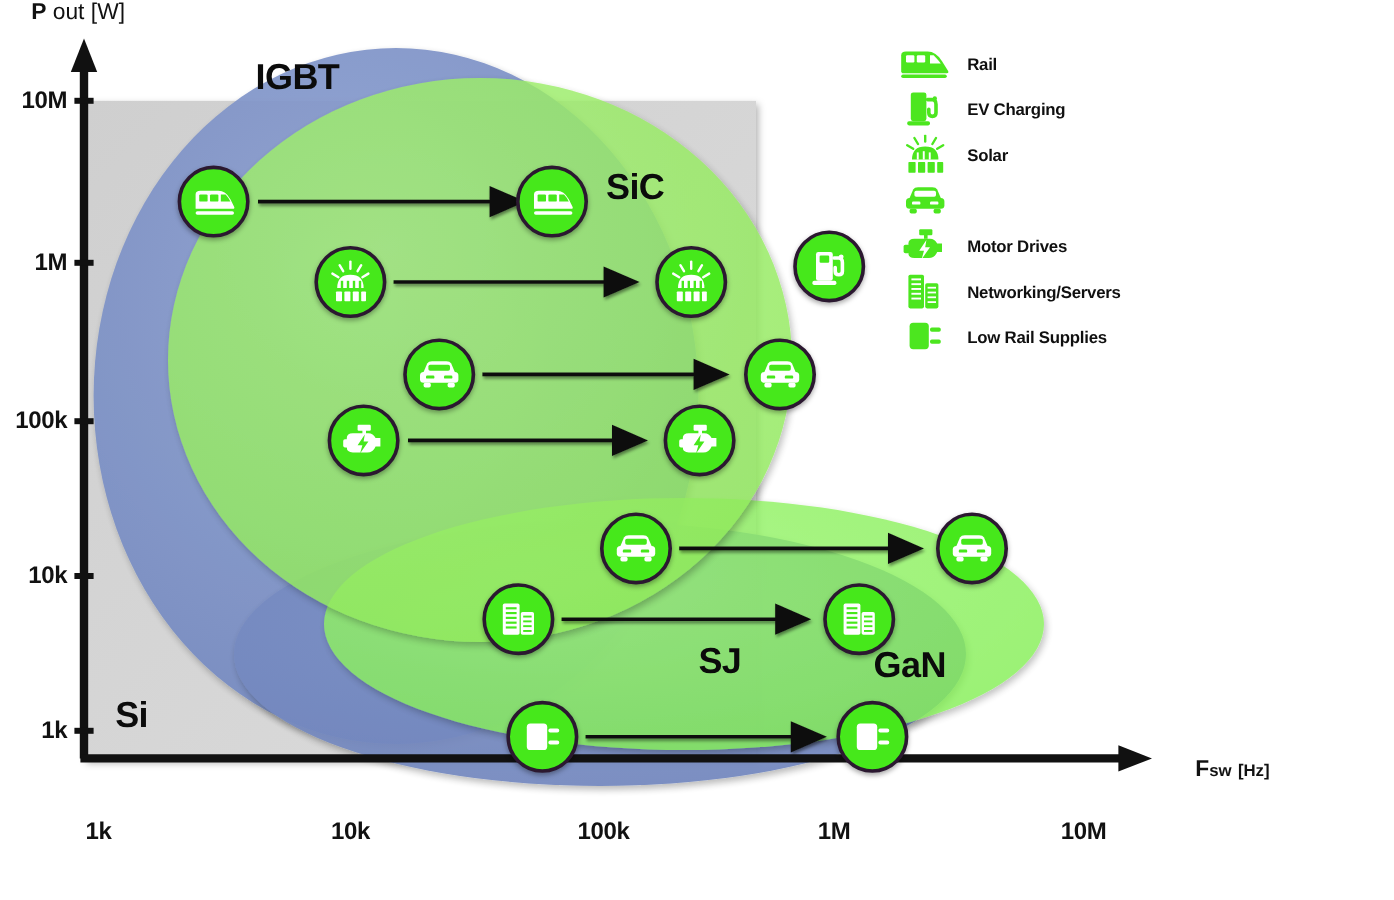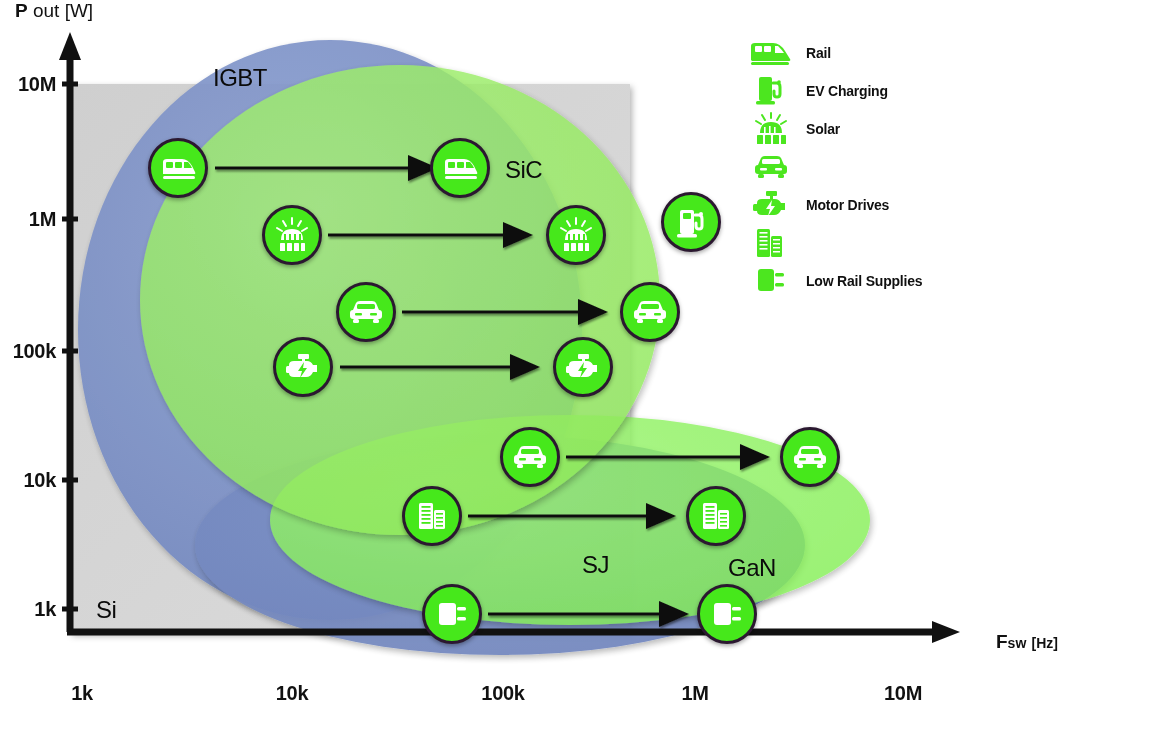--- a/index.html
+++ b/index.html
@@ -56,47 +56,46 @@
     position: absolute;
     left: 0;
     top: 682px;
     width: 1162px;
     height: 30px;
   }
 
   
   #ylabel {
     position: absolute;
-    left: 15px;
+    left: 26px;
     top: 0px;
     font-size: 19px;
     color: #111111;
     white-space: nowrap;
   }
   #ylabel .b { font-weight: bold; }
   #xlabel {
     position: absolute;
     left: 996px;
     top: 631px;
     font-size: 19px;
     color: #111111;
     white-space: nowrap;
   }
   #xlabel .b { font-weight: bold; }
   .sub { font-size: 14px; font-weight: bold; }
 
   
   .region-label {
     position: absolute;
-    font-size: 24px;
-    font-weight: normal;
+    font-size: 30px;
+    font-weight: bold;
     color: #0b0b0b;
     white-space: nowrap;
     letter-spacing: -0.5px;
-    margin-top: 16px;
   }
 
   
   .marker {
     position: absolute;
     width: 60px;
     height: 60px;
     border-radius: 50%;
     background: #46e81b;
     border: 3px solid #2b1830;
@@ -588,20 +587,21 @@
             <rect x="7.5" y="13" width="8" height="1.6"></rect>
             <rect x="7.5" y="17" width="8" height="1.6"></rect>
             <rect x="7.5" y="21" width="8" height="1.6"></rect>
             <rect x="21" y="12" width="7" height="1.5"></rect>
             <rect x="21" y="16" width="7" height="1.5"></rect>
             <rect x="21" y="20" width="7" height="1.5"></rect>
             <rect x="21" y="24" width="7" height="1.5"></rect>
           </g>
         </svg>
       </span>
+      <span class="legend-text">Networking/Servers</span>
     </div>
 
     <div class="legend-row">
       <span class="legend-icon">
         <svg width="36" height="30" viewBox="0 0 36 30">
           <rect x="5" y="3" width="16" height="22" rx="3" fill="#4ce61f"></rect>
           <rect x="22" y="7" width="9" height="3.5" rx="1.5" fill="#4ce61f"></rect>
           <rect x="22" y="17" width="9" height="3.5" rx="1.5" fill="#4ce61f"></rect>
         </svg>
       </span>

